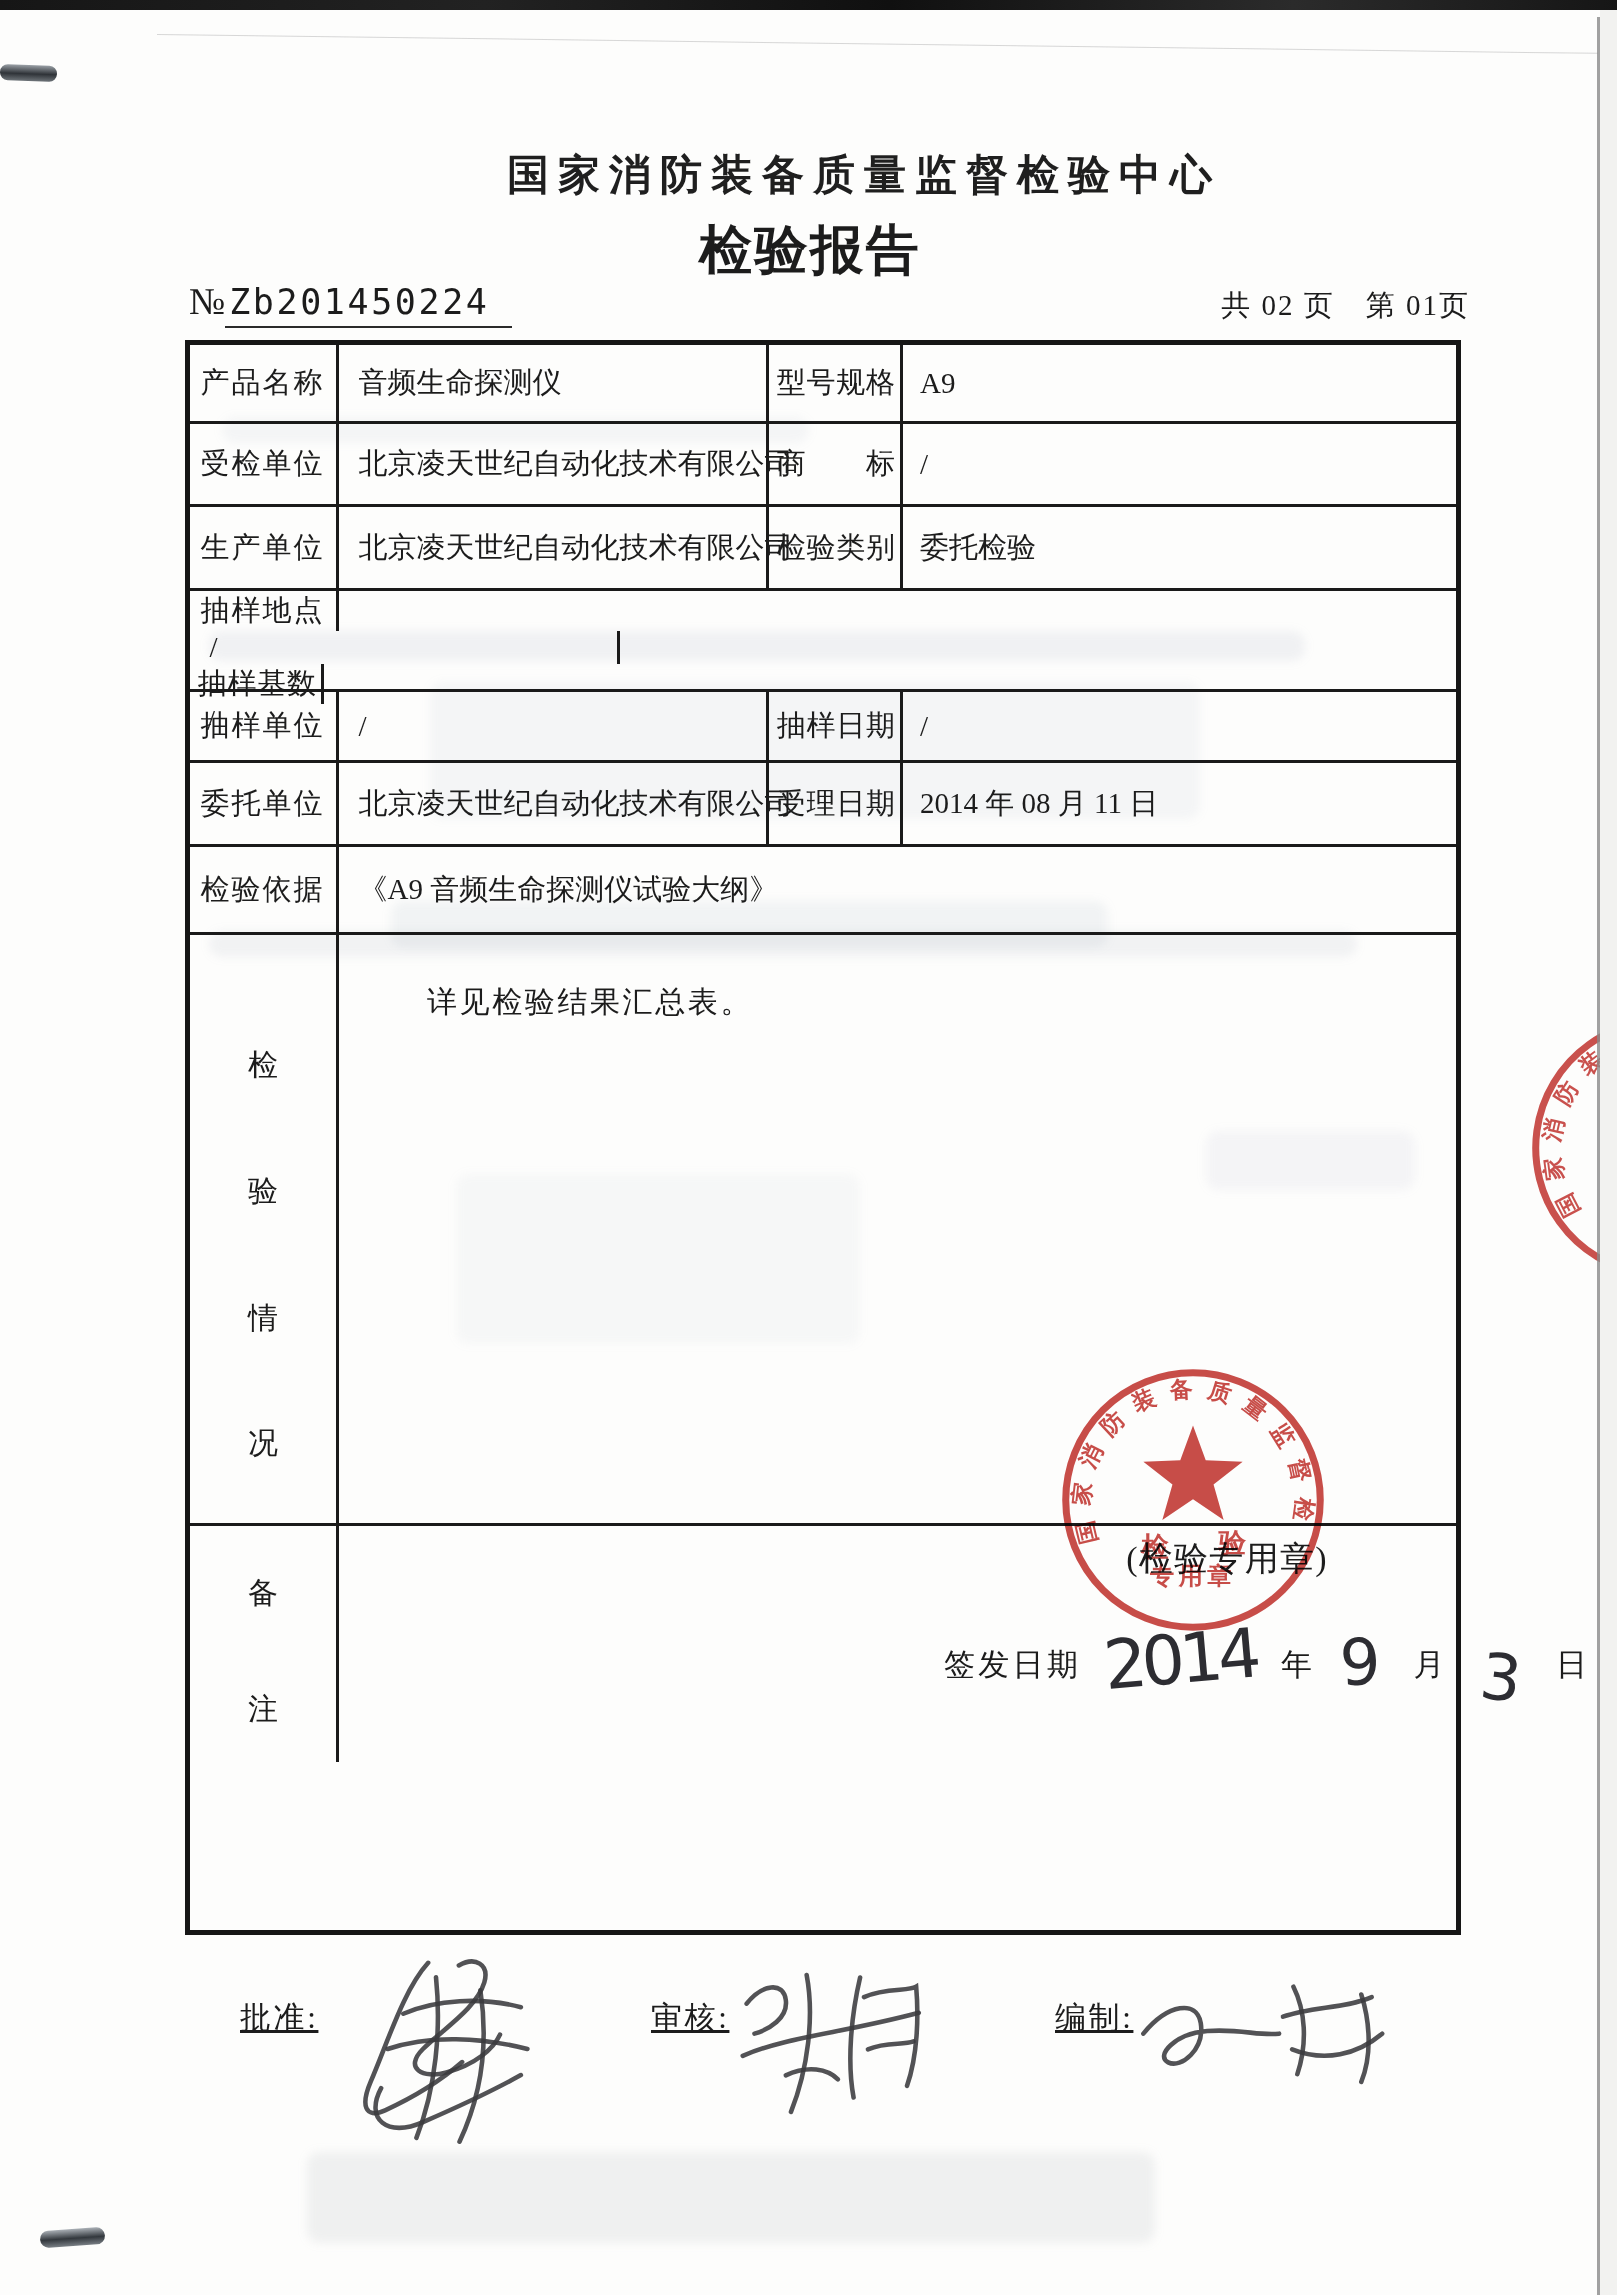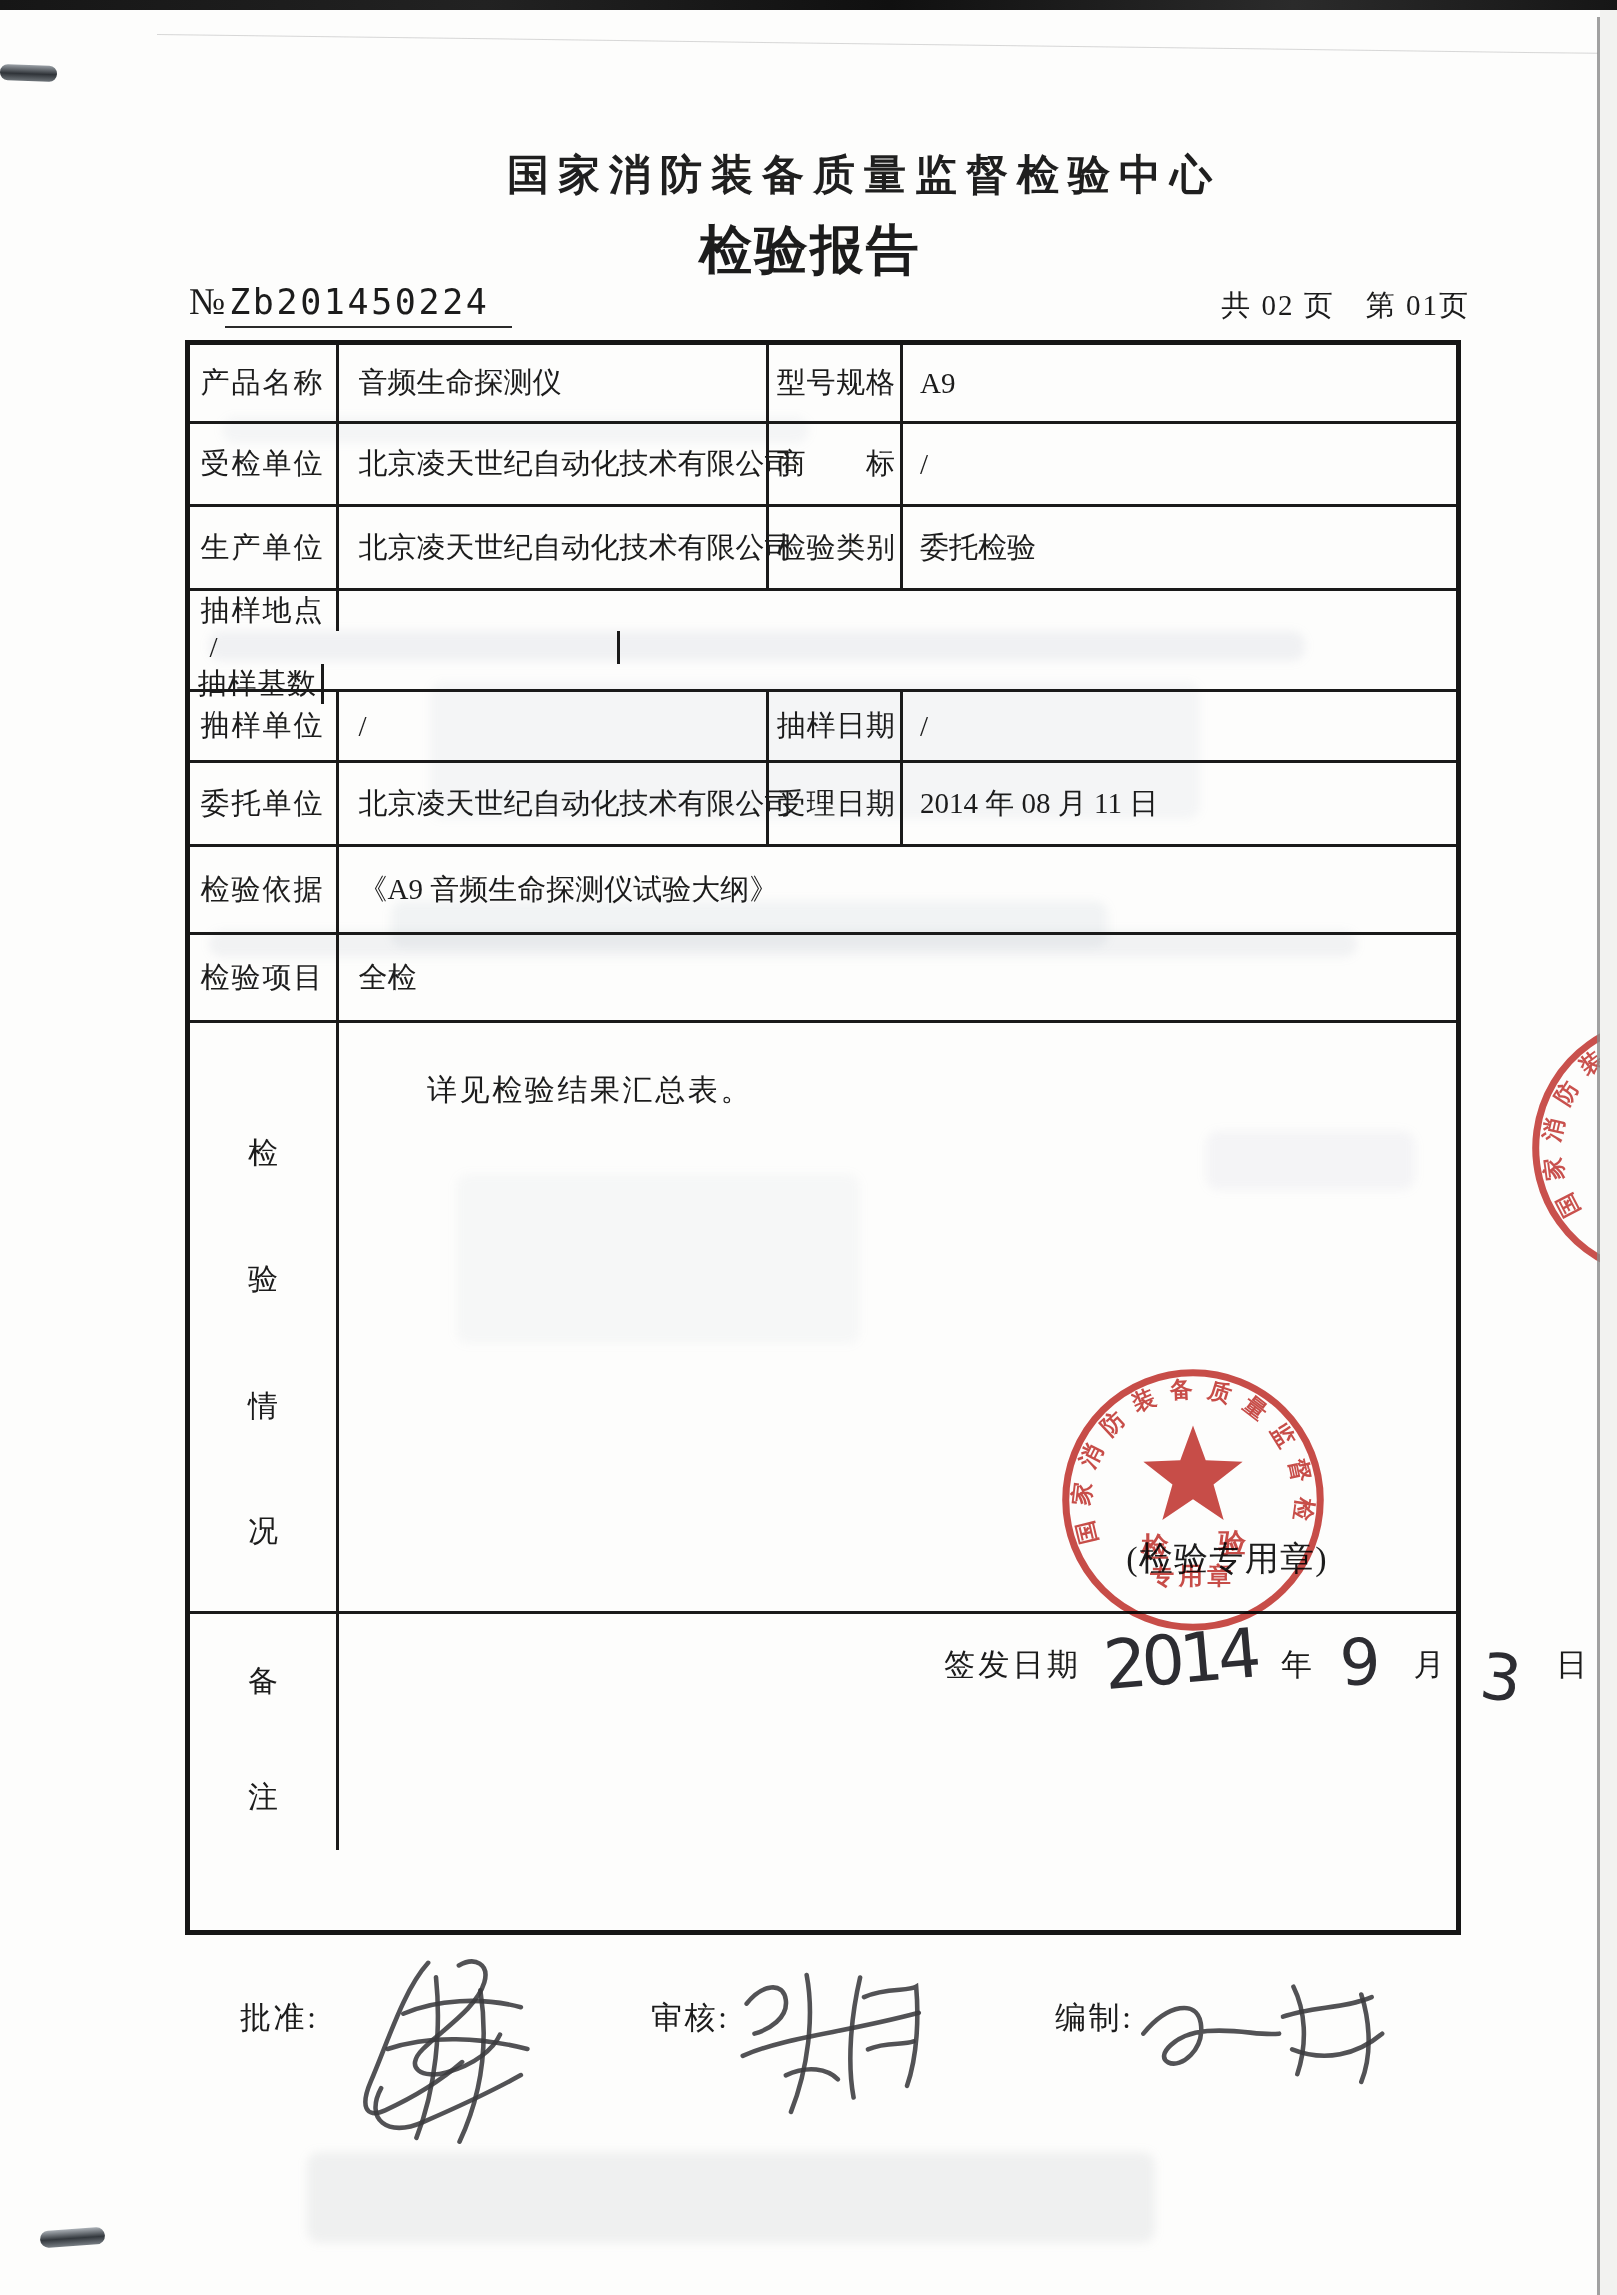--- a/index.html
+++ b/index.html
@@ -58,21 +58,21 @@
     font-size:34px;letter-spacing:1.3px;z-index:4;white-space:nowrap;}
   .issue-line{position:absolute;left:944px;top:1625px;display:flex;align-items:center;z-index:4;white-space:nowrap;gap:16px;}
   .issue-label{font-size:31px;letter-spacing:3.3px;}
   .hw{font-family:"DejaVu Sans","Liberation Sans",sans-serif;color:#2d2d32;font-weight:500;}
   .hw-year{font-size:68px;letter-spacing:-5.2px;transform:rotate(-5deg) translateY(-5.2px);margin-left:6.5px;}
   .hw-month{font-size:64px;transform:rotate(-3deg) translateY(-2.6px);margin-left:11.7px;}
   .hw-day{font-size:64px;transform:rotate(7deg) translateY(13px);margin-left:22px;}
   .unit{font-size:31px;margin-left:9px;}
   .unit.u2{margin-left:17px;}
   
-  .signoff-label{position:absolute;font-size:31px;letter-spacing:2.6px;z-index:3;white-space:nowrap;}
+  .signoff-label{position:absolute;font-size:31px;letter-spacing:2.6px;z-index:3;white-space:nowrap;text-decoration:underline;}
   .sig{position:absolute;z-index:3;}
   .sig path{fill:none;stroke:#3a3a3e;stroke-width:7;stroke-linecap:round;opacity:.88;}
   
   .seal-ring{font-size:36px;letter-spacing:21px;font-weight:600;}
   .seal-line1{font-size:43px;font-weight:600;}
   .seal-line2{font-size:38px;letter-spacing:7px;font-weight:600;}
 </style>
 </head>
 <body>
 
@@ -140,24 +140,20 @@
     <div class="cell lbl2">受理日期</div>
     <div class="cell val2 end">2014 年 08 月 11 日</div>
   </div>
 
 
   <div class="row" style="height:88px;">
     <div class="cell lbl">检验依据</div>
     <div class="cell valwide end">《A9 音频生命探测仪试验大纲》</div>
   </div>
 
-  <div class="row" style="height:88px;">
-    <div class="cell lbl">检验项目</div>
-    <div class="cell valwide end">全检</div>
-  </div>
 
   <div class="row" style="height:591px;">
     <div class="vlbl">
       <div class="vchar" style="top:110px;">检</div>
       <div class="vchar" style="top:236px;">验</div>
       <div class="vchar" style="top:363px;">情</div>
       <div class="vchar" style="top:488px;">况</div>
     </div>
     <div class="cell insp-content end">
       <div class="insp-text">详见检验结果汇总表。</div>

